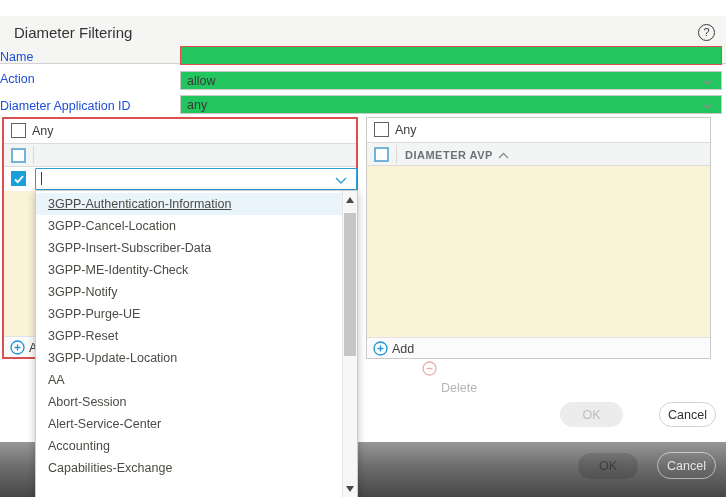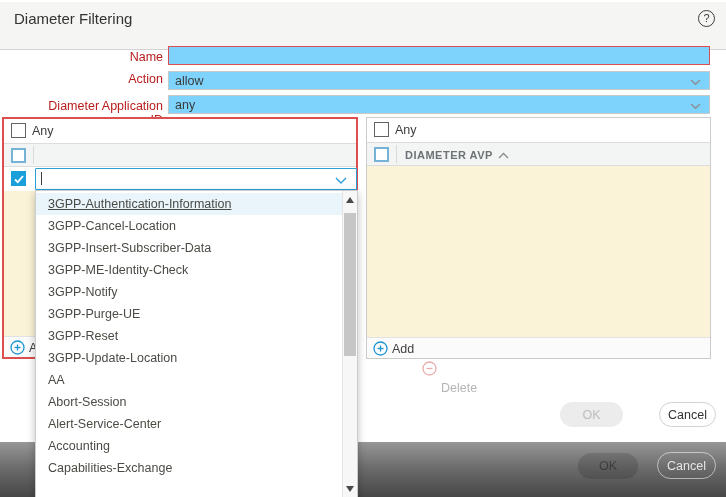--- a/index.html
+++ b/index.html
@@ -1,31 +1,31 @@
 <!DOCTYPE html>
 <html><head>
 <meta charset="utf-8">
 <style>
   * { margin:0; padding:0; box-sizing:border-box; }
   html,body { width:726px; height:497px; background:#fff; overflow:hidden; }
   body { font-family:"Liberation Sans", sans-serif; }
   #app { position:relative; width:726px; height:497px; background:#fff; overflow:hidden; }
 
   
-  .titlebar { position:absolute; left:0; top:2px; width:726px; height:48px;
+  .titlebar { position:absolute; left:0; top:16px; width:726px; height:48px;
     background:#f5f5f4; border-bottom:1px solid #d4d4d4; }
   .title { position:absolute; left:14px; top:8px; font-size:15px; color:#333; }
   .help { position:absolute; right:11px; top:8px; width:17px; height:17px;
     border:1.4px solid #3a3a3a; border-radius:50%; color:#3a3a3a; font-size:11px;
     text-align:center; line-height:14px; cursor:pointer; }
 
   
-  .flabel { position:absolute; left:0; width:163px; text-align:right;
-    font-size:12.5px; color:#b91c1c;padding-left:36px; }
-  .finput { position:absolute; left:168px; width:542px; height:19px; background:#7dd3fc;
+  .flabel { position:absolute; left:0; width:163px; 
+    font-size:12.5px; color:#1d4ed8; }
+  .finput { position:absolute; left:180px; width:542px; height:19px; background:#22c55e;
     border:1px solid #c8c8c8; font-size:12.5px; color:#3a3a3a; padding:2px 6px; }
   .finput.error { border-color:#dd4e4e; }
   .select-chevron { position:absolute; right:8px; top:7px; }
 
   
   .panel { position:absolute; background:#fff; }
   .panel-left  { left:2px;  top:117px; width:356px; height:242px; border:2px solid #dc4f4f; }
   .panel-right { left:366px; top:117px; width:345px; height:242px; border:1px solid #cbcbcb; }
   .any-row { position:relative; height:24px; background:#fff; }
   .cb { position:absolute; width:15px; height:15px; background:#fff;

